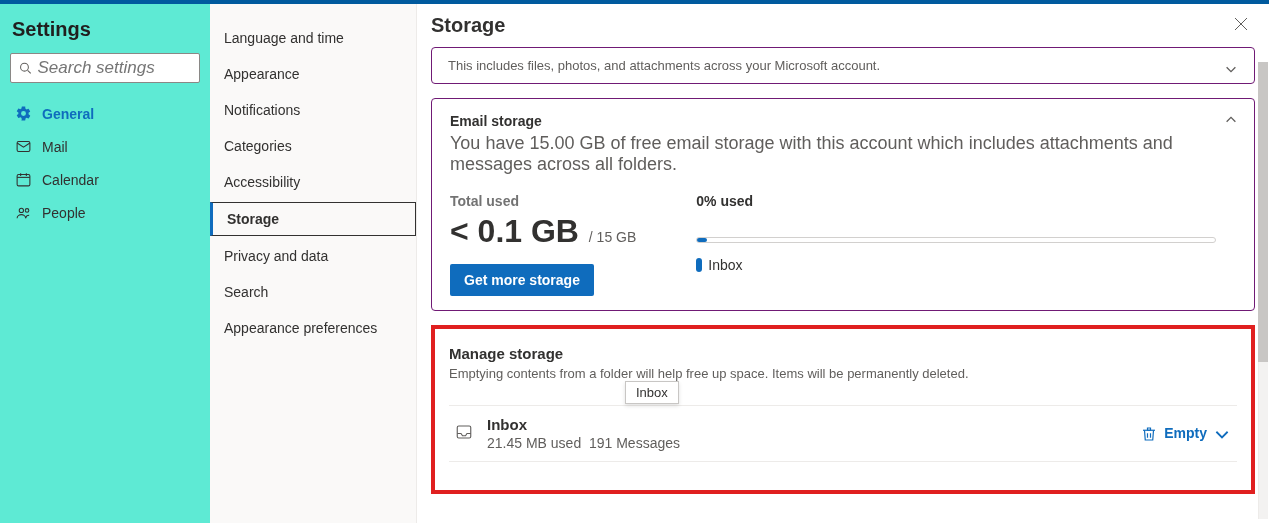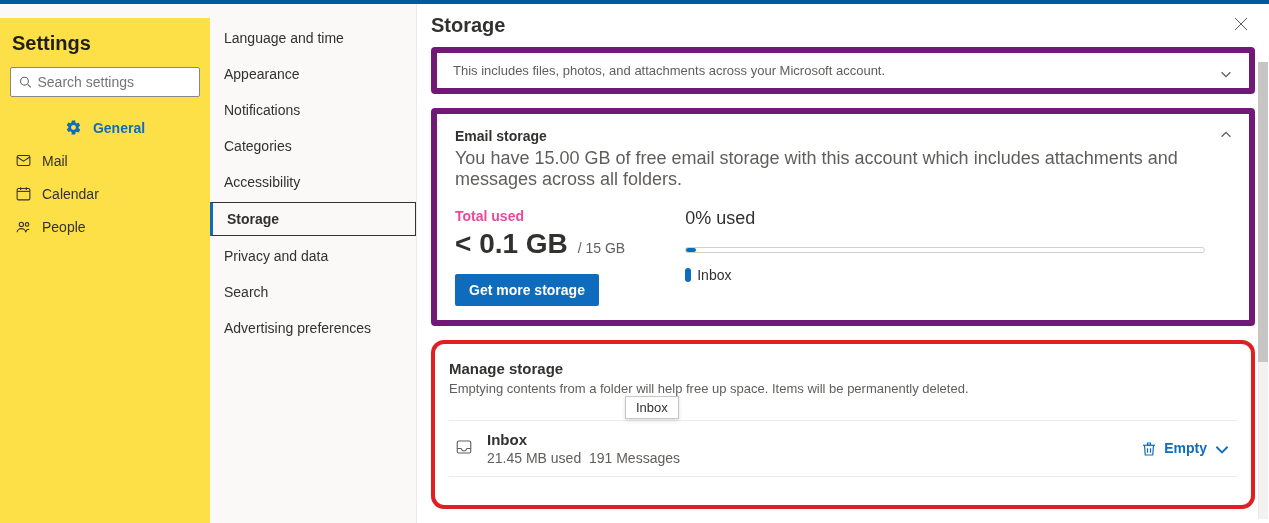--- a/index.html
+++ b/index.html
@@ -10,40 +10,39 @@
     height: 523px;
     overflow: hidden;
     font-size: 14px;
     color: #323130;
   }
   .topbar { height: 4px; background: #005a9e; }
   .layout { display: flex; height: calc(100% - 4px); }
   .col1 {
     width: 210px;
     padding: 14px 10px 10px 10px;
-    background: #fde047;
-    margin-top: 14px;
+    background: #5eead4;
   }
   .col1 h1 { font-size: 20px; font-weight: 600; color: #201f1e; margin-bottom: 12px; margin-left:2px;}
   .search {
     display: flex; align-items: center;
     border: 1px solid #8a8886;
     background: #fff; border-radius: 2px;
     padding: 4px 8px; height: 30px; margin-bottom: 14px;
   }
   .search svg { width: 14px; height: 14px; color: #605e5c; margin-right: 6px; }
   .search input {
-    border: none; outline: none; font-size: 14px; width: 100%;
-    color: #323130; background: transparent;
+    border: none; outline: none; font-size: 17px; width: 100%;
+    color: #323130; background: transparent; font-style: italic;
   }
   .nav-item {
     display: flex; align-items: center; gap: 10px;
     padding: 8px 4px; cursor: pointer; color: #323130;
   }
-  .nav-item.active { color: #0f6cbd; font-weight: 600; justify-content: center; }
+  .nav-item.active { color: #0f6cbd; font-weight: 600; }
   .nav-item .ic { width: 18px; display:flex; align-items:center; justify-content:center; }
   .nav-item svg { width: 17px; height: 17px; }
   .col2 {
     width: 206px;
     padding-top: 18px;
     background: #faf9f8;
   }
   .sub-item {
     padding: 8px 14px; cursor: pointer; color: #323130;
     margin-bottom: 4px;
@@ -58,54 +57,54 @@
     border-left: 1px solid #edebe9; position:relative;
   }
   .hdr {
     display:flex; align-items:center; justify-content:space-between;
     padding: 10px 20px 10px 14px;
   }
   .hdr h2 { font-size: 20px; font-weight: 600; }
   .close { cursor:pointer; color:#605e5c; }
   .content { flex:1; overflow-y:auto; padding: 0 14px 14px 14px; }
   .card {
-    border: 6px solid #701a75; border-radius: 4px;
+    border: 1px solid #701a75; border-radius: 4px;
     background:#fff; margin-bottom: 14px; position:relative;
   }
   .card .top-row {
     display:flex; align-items:center; padding: 10px 16px;
     color:#605e5c; font-size:13px;
   }
   .card .chev { position:absolute; right:16px; top:14px; color:#605e5c; cursor:pointer;}
   .section-pad { padding: 14px 18px; }
   .email-title { font-weight:600; font-size:14px; margin-bottom:4px; }
   .email-desc { color:#605e5c; font-size:18px; }
   .usage-row { display:flex; align-items:flex-start; gap: 60px; margin-top: 18px;}
-  .total-label { font-size:14px; font-weight:600; margin-bottom:4px; color:#ec4899;}
-  .big { font-size:28px; font-weight:700; }
+  .total-label { font-size:14px; font-weight:600; margin-bottom:4px; color:#737373;}
+  .big { font-size:32px; font-weight:700; }
   .small-cap { color:#605e5c; font-size:14px; margin-left:6px; }
   .btn-primary {
     display:inline-block; margin-top:14px;
     background:#0f6cbd; color:#fff; border:none;
     padding: 8px 14px; font-size:14px; font-weight:600;
     border-radius:2px; cursor:pointer;
   }
-  .pct-label { font-size:18px; font-weight:400; margin-bottom:18px;}
+  .pct-label { font-size:14px; font-weight:700; margin-bottom:28px;}
   .prog {
     width: 520px; height: 6px; border:1px solid #d2d0ce; border-radius:4px;
     position:relative; background:#fff;
   }
   .prog .fill {
     width:10px; height:100%; background:#0f6cbd; border-radius:4px;
     position:absolute; left:0; top:0;
   }
   .legend { display:flex; align-items:center; gap:6px; margin-top:14px; font-size:14px;}
   .legend .dot { width:6px; height:14px; background:#0f6cbd; border-radius:3px;}
   .highlight {
-    border: 4px solid #e02020; border-radius:13px;
+    border: 4px solid #e02020; border-radius:0;
     padding: 10px 14px 28px 14px;
   }
   .mng-title { font-weight:600; font-size:15px; margin-top:6px; margin-bottom:4px;}
   .mng-desc { color:#605e5c; font-size:13px;}
   .tooltip {
     position:absolute; background:#fff; border:1px solid #c8c6c4;
     padding:3px 10px; font-size:13px; box-shadow:0 2px 4px rgba(0,0,0,.12);
     left: 176px; top: 36px;
   }
   .folder-row {
@@ -188,21 +187,21 @@
 
   <div class="col2">
     <div class="sub-item"><span>Language and time</span></div>
     <div class="sub-item"><span>Appearance</span></div>
     <div class="sub-item"><span>Notifications</span></div>
     <div class="sub-item"><span>Categories</span></div>
     <div class="sub-item"><span>Accessibility</span></div>
     <div class="sub-item active"><span>Storage</span></div>
     <div class="sub-item"><span>Privacy and data</span></div>
     <div class="sub-item"><span>Search</span></div>
-    <div class="sub-item"><span>Advertising preferences</span></div>
+    <div class="sub-item"><span>Appearance preferences</span></div>
   </div>
 
   <div class="col3">
     <div class="hdr">
       <h2>Storage</h2>
       <span class="close">
         <svg width="16" height="16" viewBox="0 0 16 16" stroke="currentColor" stroke-width="1">
             <line x1="2" y1="2" x2="14" y2="14"></line>
             <line x1="14" y1="2" x2="2" y2="14"></line>
           </svg>

